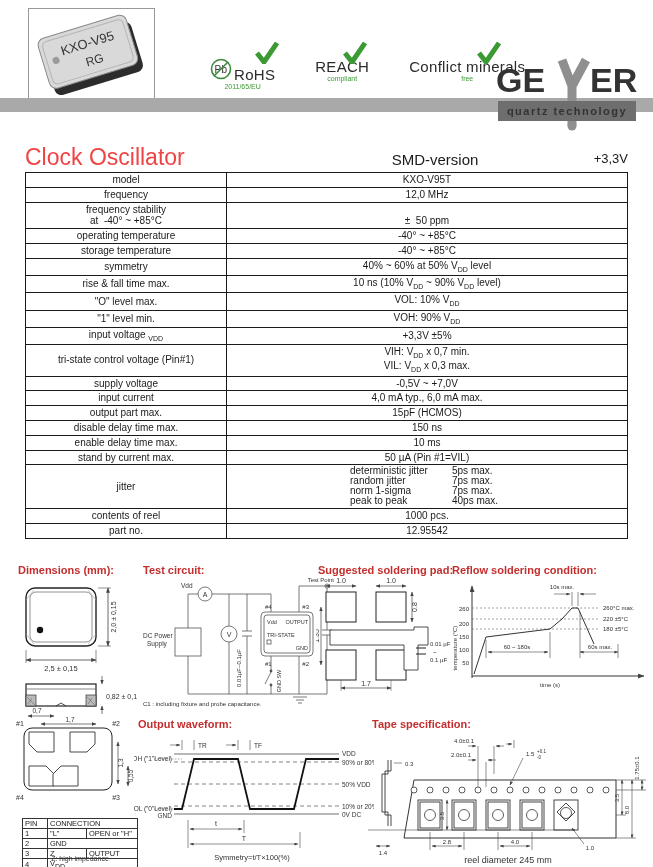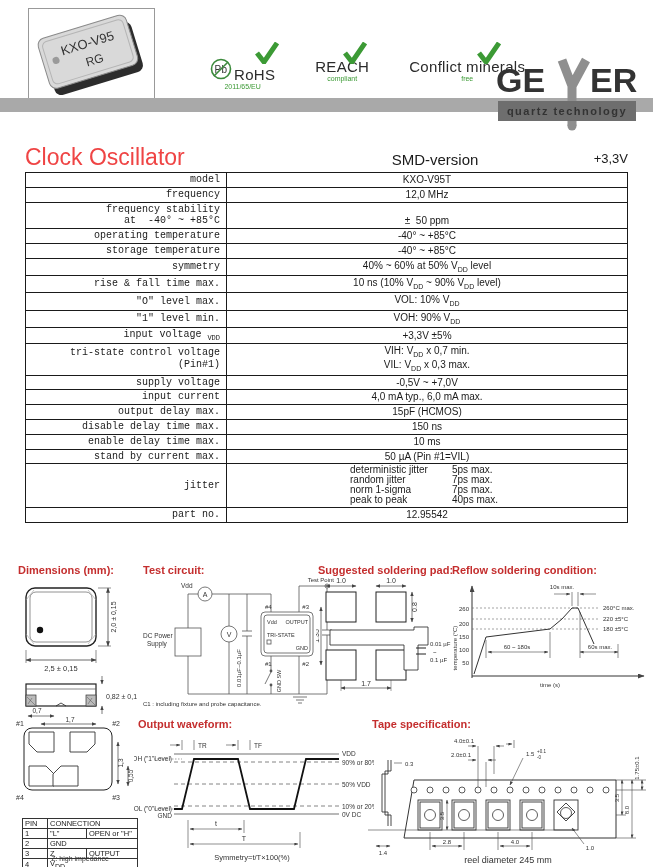--- a/index.html
+++ b/index.html
@@ -16,21 +16,21 @@
   .geyer{position:absolute;left:496px;top:56px;width:142px;height:80px;}
   
   .title-row{position:absolute;left:25px;top:144px;width:603px;height:28px;}
   .t-product{position:absolute;left:0;top:0;font-size:23px;color:#ef4444;}
   .t-version{position:absolute;left:310px;top:7px;width:200px;text-align:center;font-size:15px;}
   .t-voltage{position:absolute;right:0;top:7px;font-size:13px;}
   
   table.spec{position:absolute;left:25px;top:172px;width:603px;border-collapse:collapse;
              font-size:10px;}
   table.spec td{border:1px solid #1a1a1a;padding:1px 6px;line-height:1.18;vertical-align:middle;}
-  table.spec td.label{width:188px;text-align:right;font-family:Liberation Mono, monospace;}
+  table.spec td.label{width:188px;text-align:center;}
   table.spec td.value{text-align:center;}
   .jitter-wrap{display:inline-block;text-align:left;margin:0 auto;}
   .jitter-line{line-height:10px;}
   .jn{display:inline-block;width:102px;}
   .jv{display:inline-block;width:52px;}
   sub{font-size:7px;}
   
   .drawings{position:absolute;left:0;top:558px;width:593px;height:309px;}
   .dr-head{position:absolute;font-size:11px;font-weight:bold;color:#c42e2e;white-space:nowrap;}
   .dr{position:absolute;}
@@ -176,38 +176,42 @@
         </tr>
         <tr>
           <td class="label">supply voltage</td>
           <td class="value">-0,5V ~ +7,0V</td>
         </tr>
         <tr>
           <td class="label">input current</td>
           <td class="value">4,0 mA typ., 6,0 mA max.</td>
         </tr>
         <tr>
-          <td class="label">output delay max.</td>
+          <td class="label">output part max.</td>
           <td class="value">15pF (HCMOS)</td>
         </tr>
         <tr>
           <td class="label">disable delay time max.</td>
           <td class="value">150 ns</td>
         </tr>
         <tr>
           <td class="label">enable delay time max.</td>
           <td class="value">10 ms</td>
         </tr>
         <tr>
           <td class="label">stand by current max.</td>
           <td class="value">50 µA (Pin #1=VIL)</td>
         </tr>
         <tr>
           <td class="label">jitter</td>
           <td class="value"><div class="jitter-wrap"><div class="jitter-line"><span class="jn">deterministic jitter</span><span class="jv">5ps max.</span></div><div class="jitter-line"><span class="jn">random jitter</span><span class="jv">7ps max.</span></div><div class="jitter-line"><span class="jn">norm 1-sigma</span><span class="jv">7ps max.</span></div><div class="jitter-line"><span class="jn">peak to peak</span><span class="jv">40ps max.</span></div></div></td>
+        </tr>
+        <tr>
+          <td class="label">contents of reel</td>
+          <td class="value">1000 pcs.</td>
         </tr>
         <tr>
           <td class="label">part no.</td>
           <td class="value">12.95542</td>
         </tr>
       </tbody>
   </table>
 
   <div class="drawings">
 

